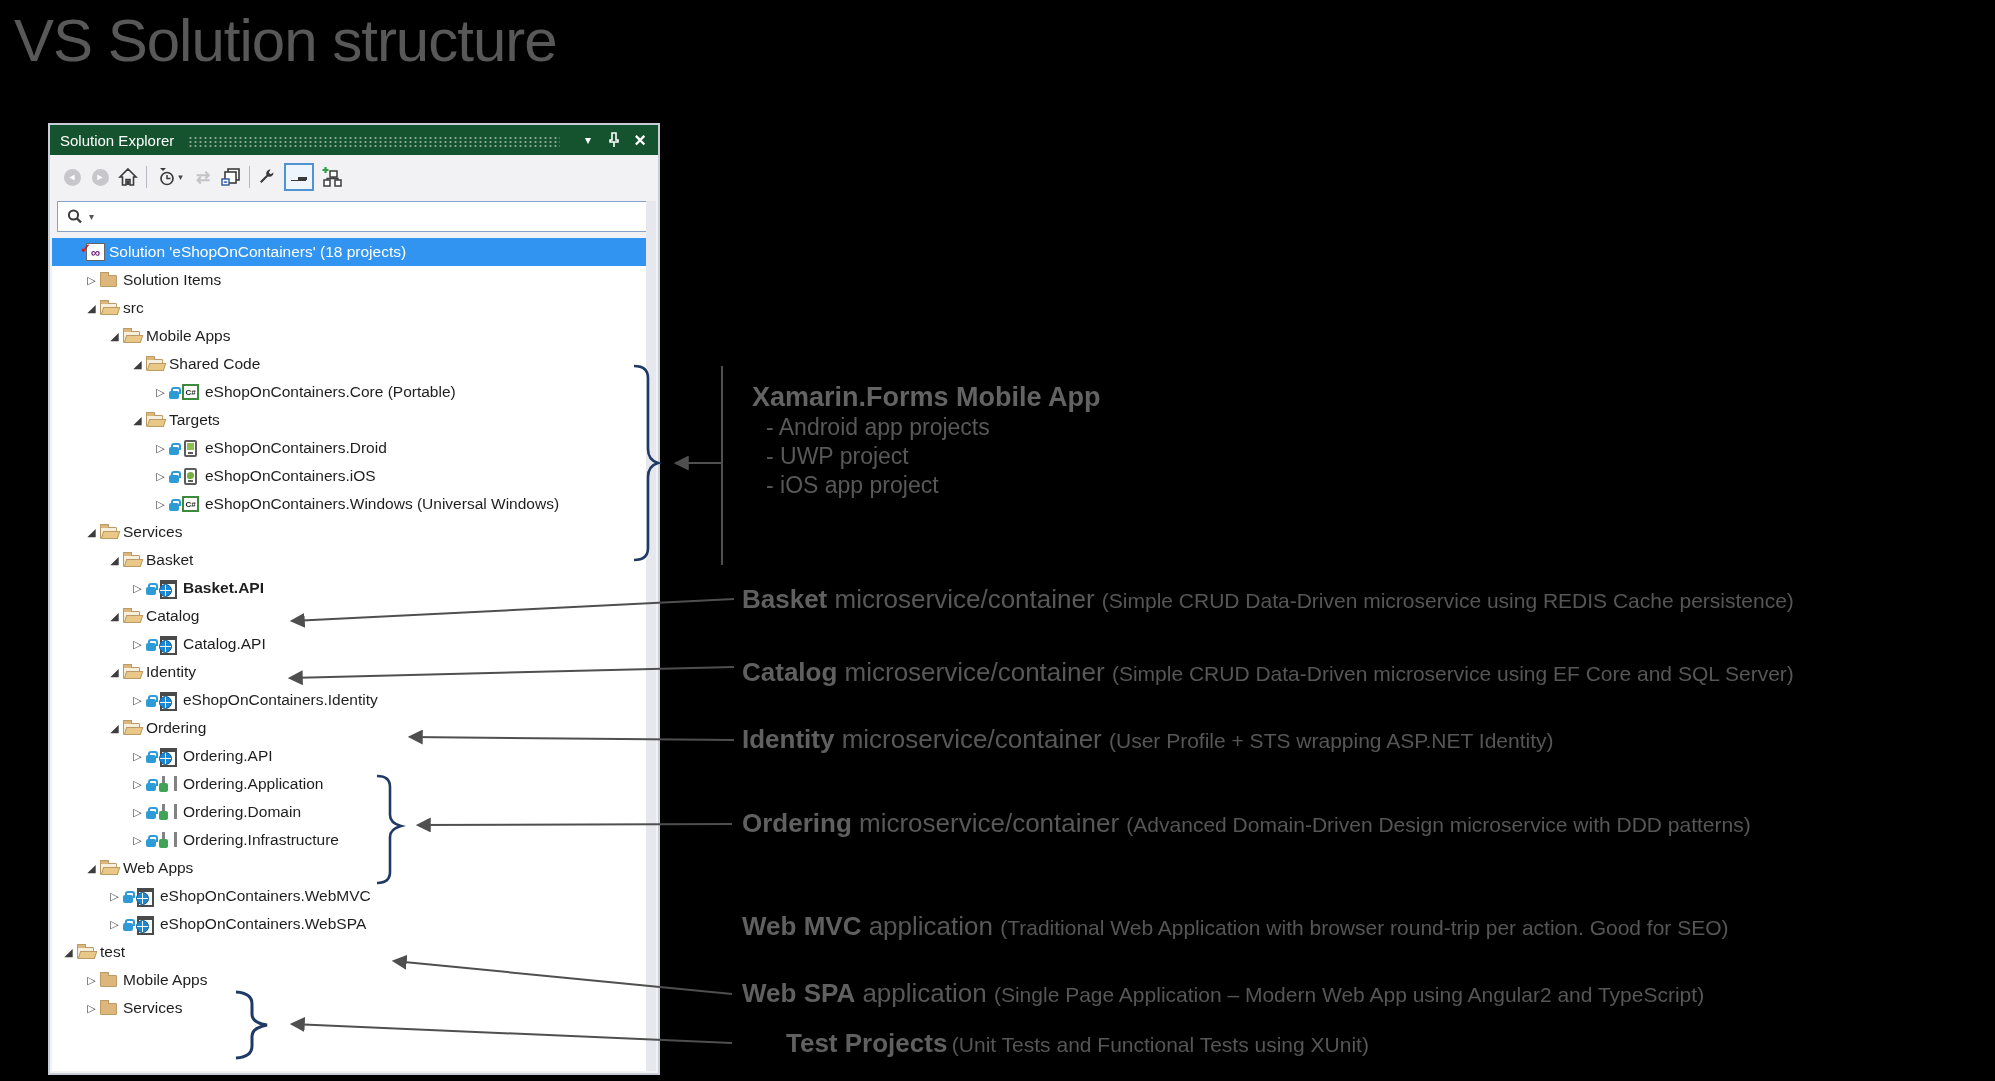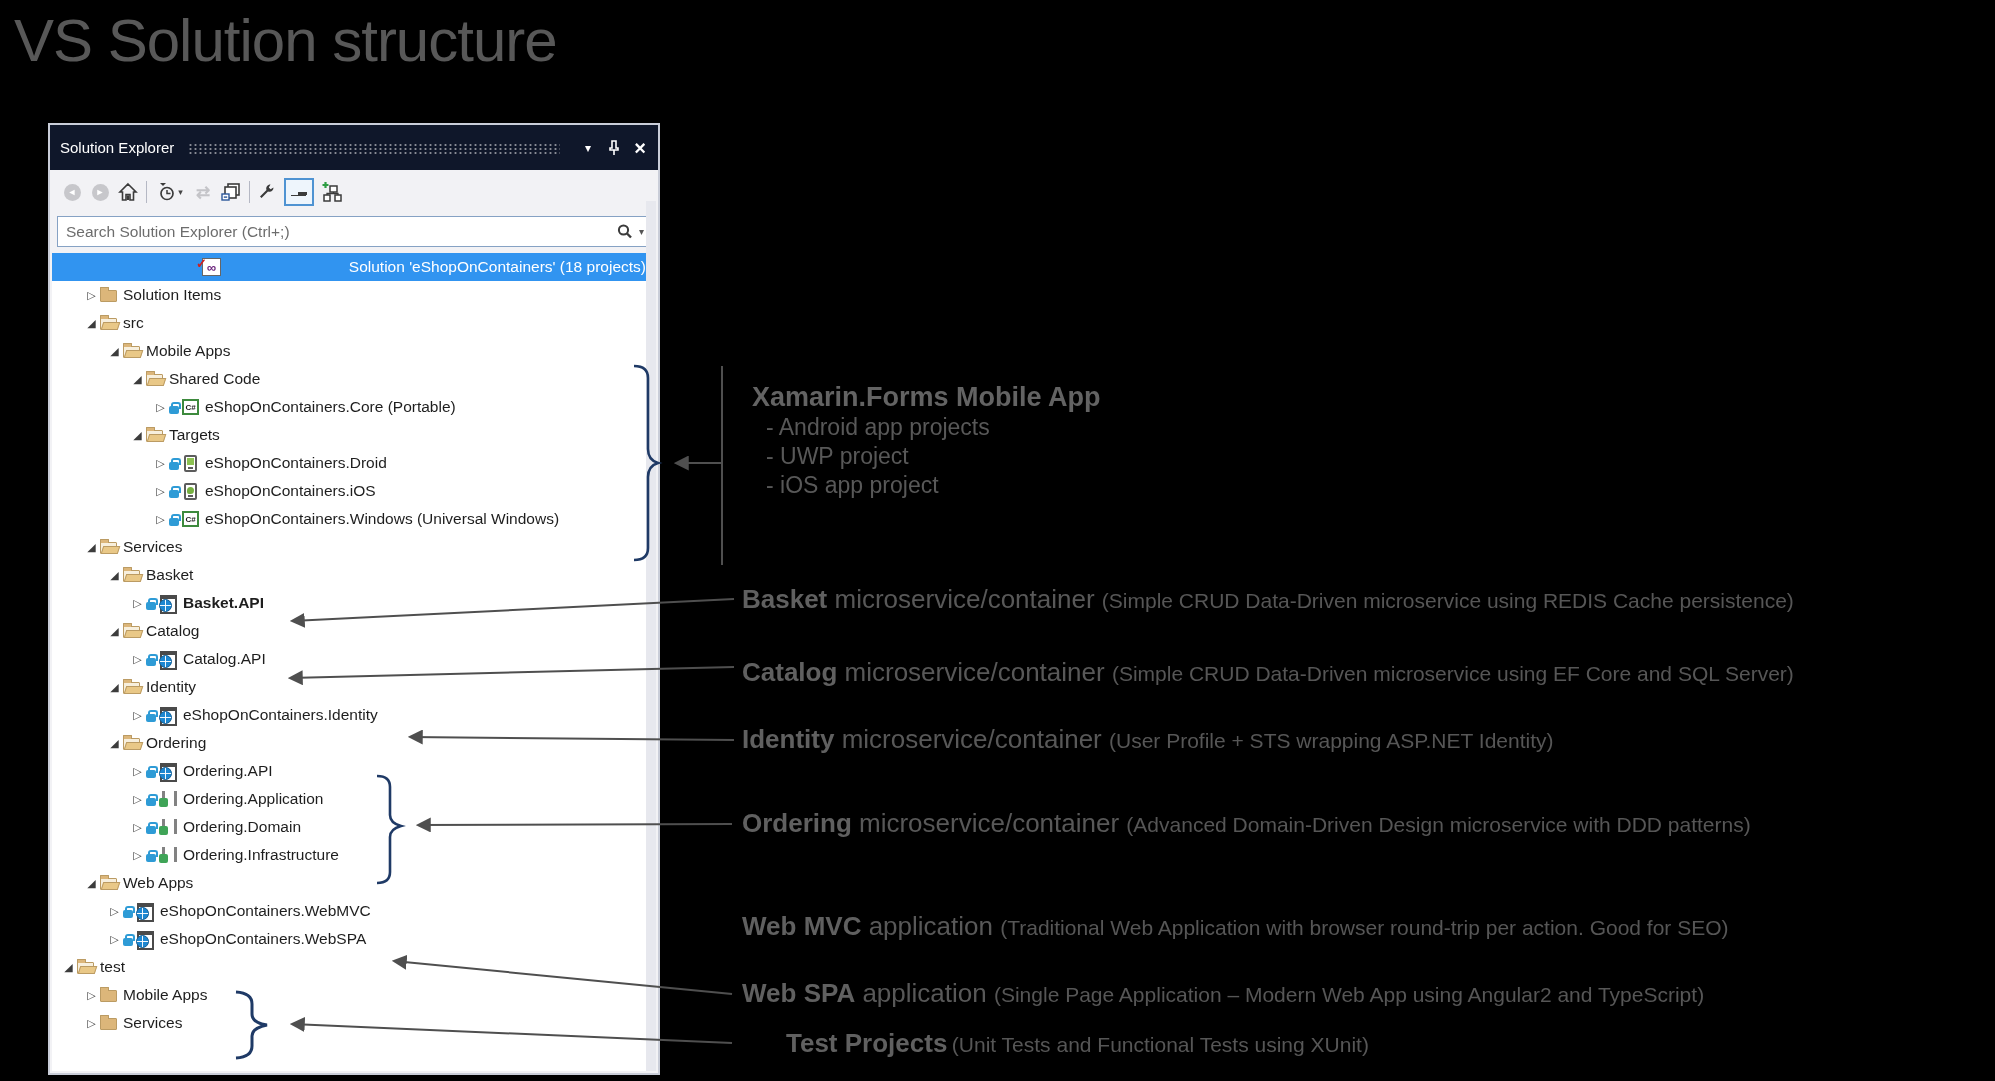--- a/index.html
+++ b/index.html
@@ -15,21 +15,21 @@
     font-size:60px; font-weight:300; letter-spacing:-1px; color:#585858;
   }
 
   
   .panel {
     position:absolute; left:48px; top:123px; width:612px; height:952px;
     background:#f2f2f5; border:2px solid #c9cdd8;
     display:flex; flex-direction:column; z-index:1;
   }
   .titlebar {
-    height:45px; background:#0f172a; color:#fff; display:flex; align-items:center;
+    height:30px; background:#14532d; color:#fff; display:flex; align-items:center;
     padding:0 8px 0 10px; flex:0 0 auto;justify-content:space-between;
   }
   .titlebar-text { font-size:15px; }
   .drag-dots {
     flex:1; height:11px; margin:2px 12px 0 14px;
     background-image: radial-gradient(rgba(255,255,255,.5) 1px, transparent 1.3px);
     background-size:5px 4px;
   }
   .tb-btn { color:#fff; display:inline-flex; align-items:center; justify-content:center;
     width:20px; height:22px; margin-left:6px; }
@@ -204,31 +204,30 @@
         <rect x="4" y="14" width="6" height="6" fill="#fff" stroke="#3b3b3b" stroke-width="1.5"></rect>
         <rect x="15" y="14" width="6" height="6" fill="#fff" stroke="#3b3b3b" stroke-width="1.5"></rect>
         <path d="M13.5 11 V12.5 M7 14 V12.5 H18 V14" fill="none" stroke="#3b3b3b" stroke-width="1.3"></path>
         <path d="M5.5 1 v6 M2.5 4 h6" stroke="#2f9e44" stroke-width="2.2"></path>
       </svg>
     </span>
   </div>
 
   <div class="searchrow">
     <div class="searchbox">
-      <input type="text" value="" placeholder="Search Solution Explorer (Ctrl+;)" style="">
       <svg class="toolsvg" width="18" height="18" viewBox="0 0 18 18">
         <circle cx="7.5" cy="7" r="4.6" fill="none" stroke="#3b3b3b" stroke-width="2"></circle>
         <path d="M11 10.5 L15 14.5" stroke="#3b3b3b" stroke-width="2.4"></path>
       </svg>
       <span class="search-caret">▾</span>
     </div>
   </div>
 
   <div class="tree">
-      <div class="row selected" style="padding-left: 4px; justify-content: space-between;">
+      <div class="row selected" style="padding-left: 12px;">
         <span class="exp"></span>
         <span class="ticon ic-solution"></span>
         <span class="lbl">Solution 'eShopOnContainers' (18 projects)</span>
       </div>
       <div class="row" style="padding-left: 31px;">
         <span class="exp">▷</span>
         <span class="ticon ic-folder"></span>
         <span class="lbl">Solution Items</span>
       </div>
       <div class="row" style="padding-left: 31px;">

